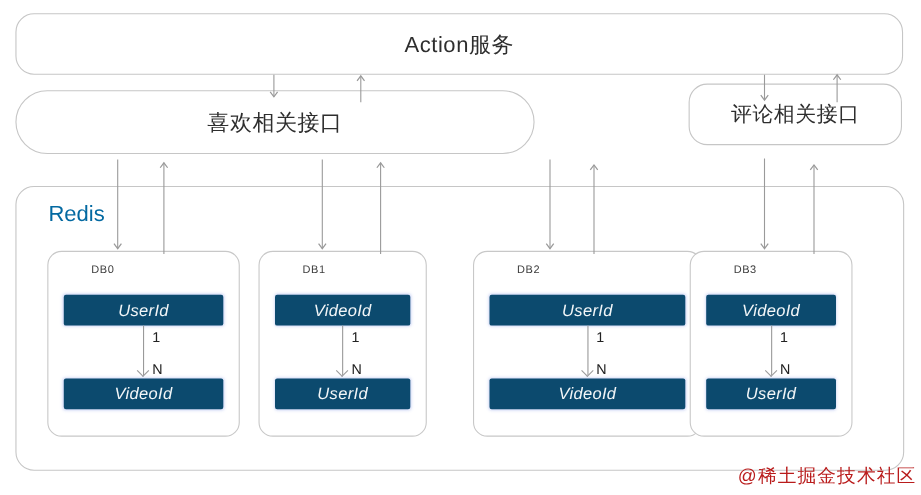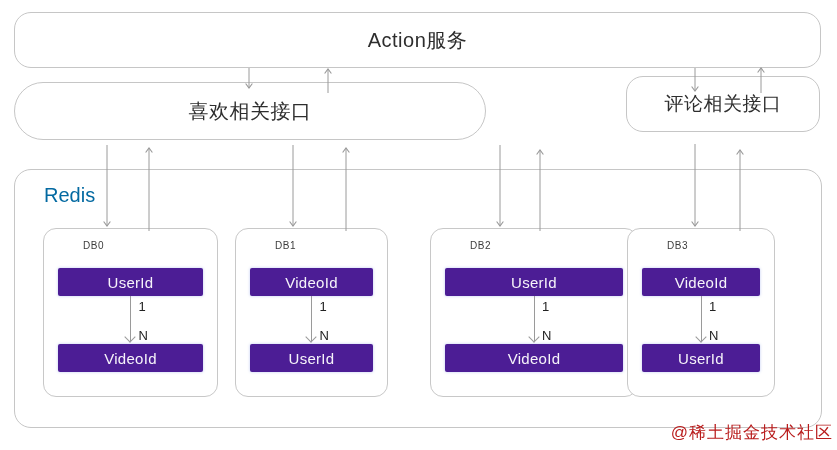--- a/index.html
+++ b/index.html
@@ -56,29 +56,30 @@
     left: 3px; top: 11px;
     font-size: 10px;
     letter-spacing: 0.5px;
     color: #3c3c3c;
     margin-left: 36px;
   }
   .key-box {
     position: absolute;
     left: 14px; right: 14px;
     height: 28px;
-    background: #4c1d95;
+    background: #0c4a6e;
     border-radius: 2px;
     box-shadow: 0 0 3px rgba(182,194,241,0.9);
     display: flex;
     align-items: center;
     justify-content: center;
     color: rgba(255,255,255,0.95);
     font-size: 15px;
     letter-spacing: 0.3px;
+    font-style: italic;
   }
   .key-top { top: 39px; }
   .key-bottom { top: 115px; }
 
   .rel-line {
     position: absolute;
     left: calc(50% - 0.5px);
     top: 67px;
     width: 1px;
     height: 45px;

